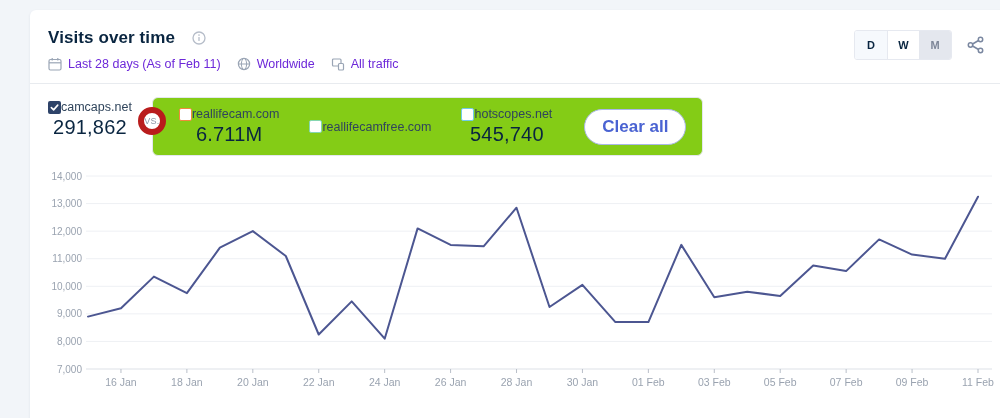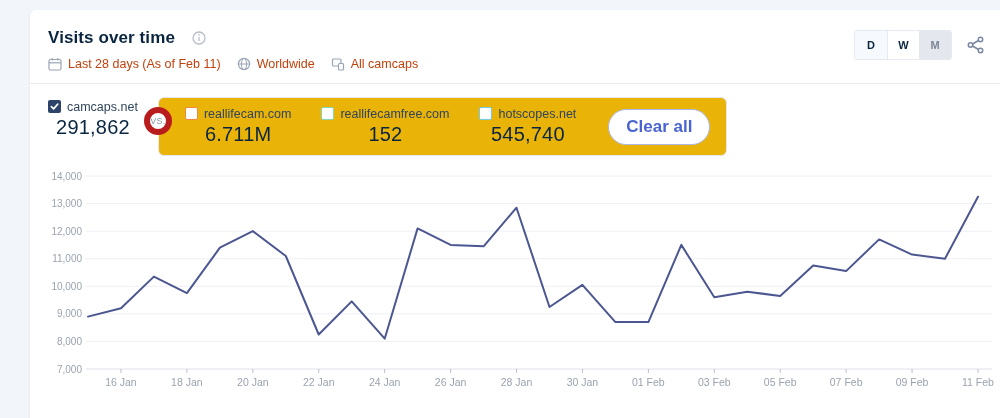--- a/index.html
+++ b/index.html
@@ -19,21 +19,21 @@
   }
   
   .card-header {
     display:flex; justify-content:space-between; align-items:flex-start;
     padding:18px 20px 12px 18px;
   }
   .title-row { display:flex; align-items:center; gap:17px; }
   .card-title { font-size:17px; font-weight:bold; color:#092540; letter-spacing:.1px; }
   .meta-row {
     display:flex; align-items:center; gap:16px;
-    margin-top:9px; font-size:12.5px; color:#c2410c;
+    margin-top:9px; font-size:12.5px; color:#6d28d9;
   }
   .meta-item { display:flex; align-items:center; gap:6px; }
   .icon-gray { color:#9aa5b5; display:inline-flex; }
   .header-right { display:flex; align-items:center; gap:14px; margin-top:2px; }
   .seg-group {
     display:flex; border:1px solid #e6e9f0; border-radius:3px; overflow:hidden; height:30px;
   }
   .seg-btn {
     width:32px; height:100%; display:flex; align-items:center; justify-content:center;
     font-size:11px; font-weight:bold; color:#092540; cursor:pointer;
@@ -43,21 +43,21 @@
   .seg-w { background:#ffffff; border-left:1px solid #e6e9f0; }
   .seg-m { background:#e4e7ee; color:#7d8698; }
   .share-btn { display:inline-flex; color:#7a87a0; cursor:pointer; }
   .divider { border-top:1px solid #e8ebef; }
   
   .legend-row {
     display:flex; align-items:flex-start;
     padding:13px 18px 0 18px;
   }
   .main-site { margin-top:3px; }
-  .site-label-row { display:flex; gap:6px; }
+  .site-label-row { display:flex; align-items:center; }
   .site-name { font-size:12.5px; color:#30455c; }
   .site-value {
     font-size:20px; color:#092540; margin-top:2px; text-align:center;
     letter-spacing:.2px;
   }
   .checkbox-checked {
     width:13px; height:13px; border-radius:2px; display:inline-flex;
     align-items:center; justify-content:center; flex:none; cursor:pointer;
   }
   .swatch {
@@ -67,21 +67,21 @@
   .vs-badge {
     width:28px; height:28px; border-radius:50%;
     background:#fff; border:6px solid #b91c1c;
     display:flex; align-items:center; justify-content:center;
     font-size:9px; color:#8b95a6; letter-spacing:.3px;
     margin:10px -14px 0 6px; position:relative; z-index:2; flex:none;
   }
   .compare-box {
     display:flex; align-items:center; gap:30px;
     border:1px solid #e4e7ee; border-radius:6px;
-    padding:9px 16px 9px 26px; background:#eab308;
+    padding:9px 16px 9px 26px; background:#84cc16;
   }
   .clear-all-btn {
     border:1px solid #aab7e8; color:#4a63d2; background:#fff;
     border-radius:999px; padding:7px 17px; font-size:17px; font-weight:bold;
     cursor:pointer; font-family:inherit; margin-left:2px;
   }
   
   .chart-wrap { position:relative; margin-top:12px; }
   .chart-wrap svg { display:block; }
   text { font-family:"Liberation Sans", sans-serif; }
@@ -125,21 +125,21 @@
           </span>
           <span>Worldwide</span>
         </span>
         <span class="meta-item">
           <span class="icon-gray">
             <svg width="14" height="14" viewBox="0 0 14 14">
                 <rect x="1.5" y="2" width="8.5" height="7" rx="1" fill="none" stroke="#9aa5b5" stroke-width="1.2"></rect>
                 <rect x="7.5" y="6.5" width="5" height="6.5" rx="1" fill="#fff" stroke="#9aa5b5" stroke-width="1.2"></rect>
               </svg>
           </span>
-          <span>All camcaps</span>
+          <span>All traffic</span>
         </span>
       </div>
     </div>
     <div class="header-right">
       <div class="seg-group">
         <button class="seg-btn seg-d">D</button>
         <button class="seg-btn seg-w">W</button>
         <button class="seg-btn seg-m">M</button>
       </div>
       <span class="share-btn">
@@ -177,21 +177,20 @@
           <span class="swatch" style="border-color: rgb(240, 137, 60);"></span>
           <span class="site-name">reallifecam.com</span>
         </div>
         <div class="site-value">6.711M</div>
       </div>
       <div>
         <div class="site-label-row">
           <span class="swatch" style="border-color: rgb(133, 214, 177);"></span>
           <span class="site-name">reallifecamfree.com</span>
         </div>
-        <div class="site-value">152</div>
       </div>
       <div>
         <div class="site-label-row">
           <span class="swatch" style="border-color: rgb(114, 203, 231);"></span>
           <span class="site-name">hotscopes.net</span>
         </div>
         <div class="site-value">545,740</div>
       </div>
       <button class="clear-all-btn">Clear all</button>
     </div>

